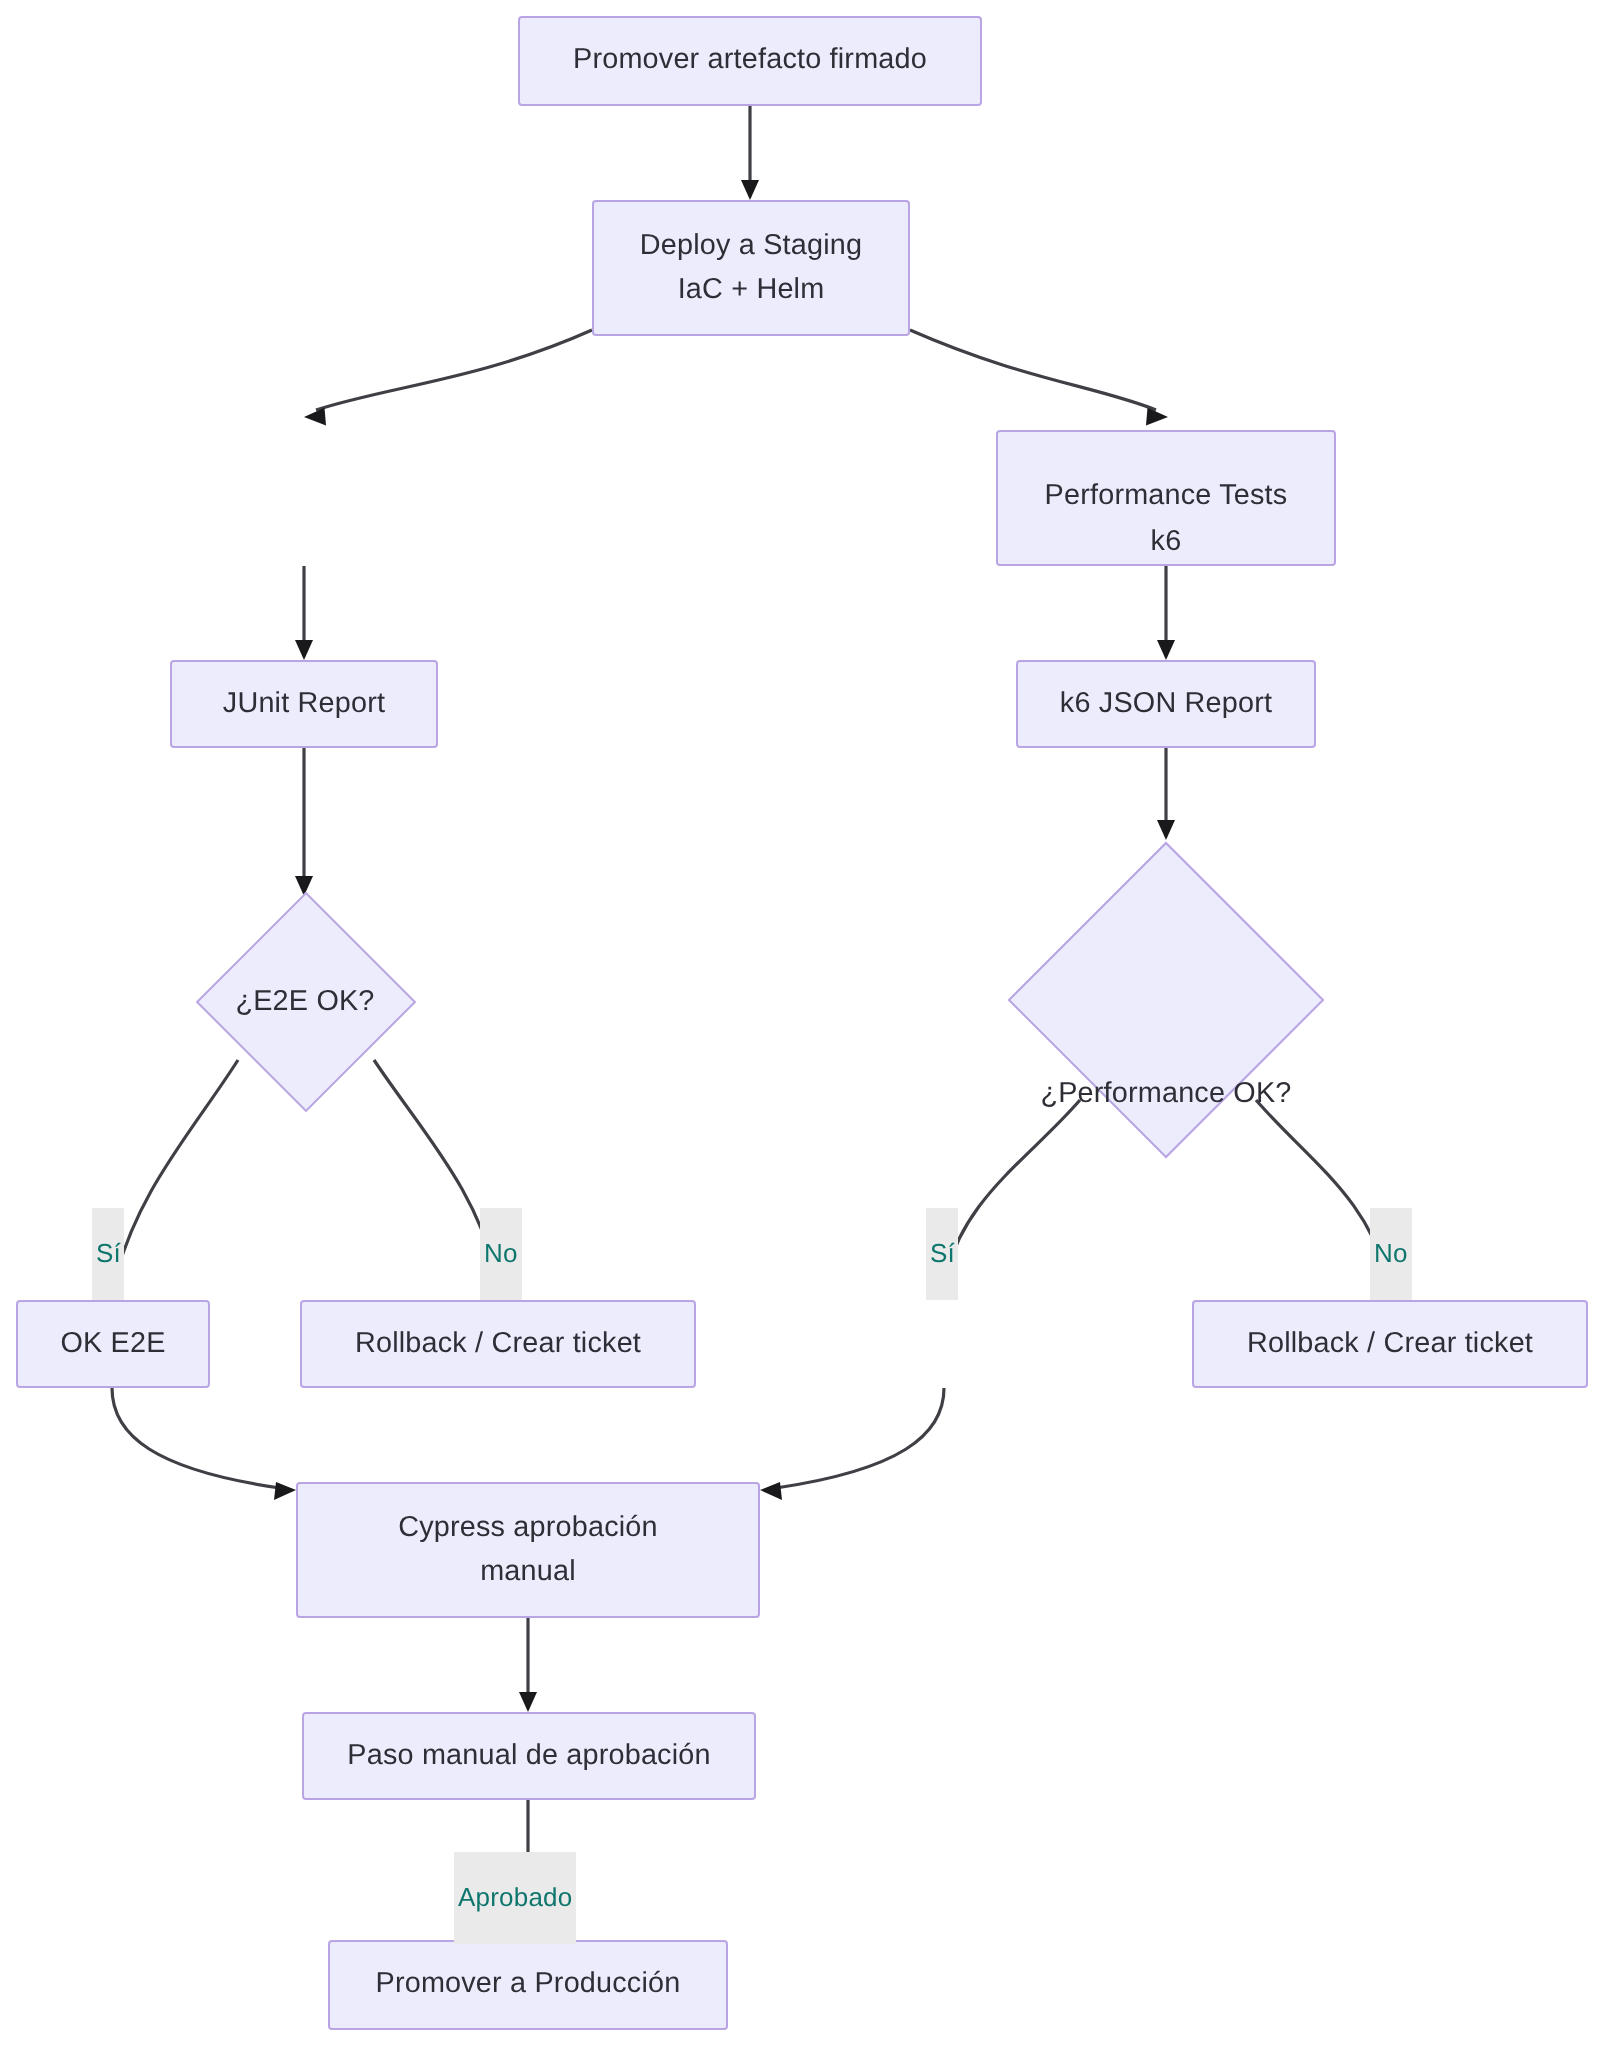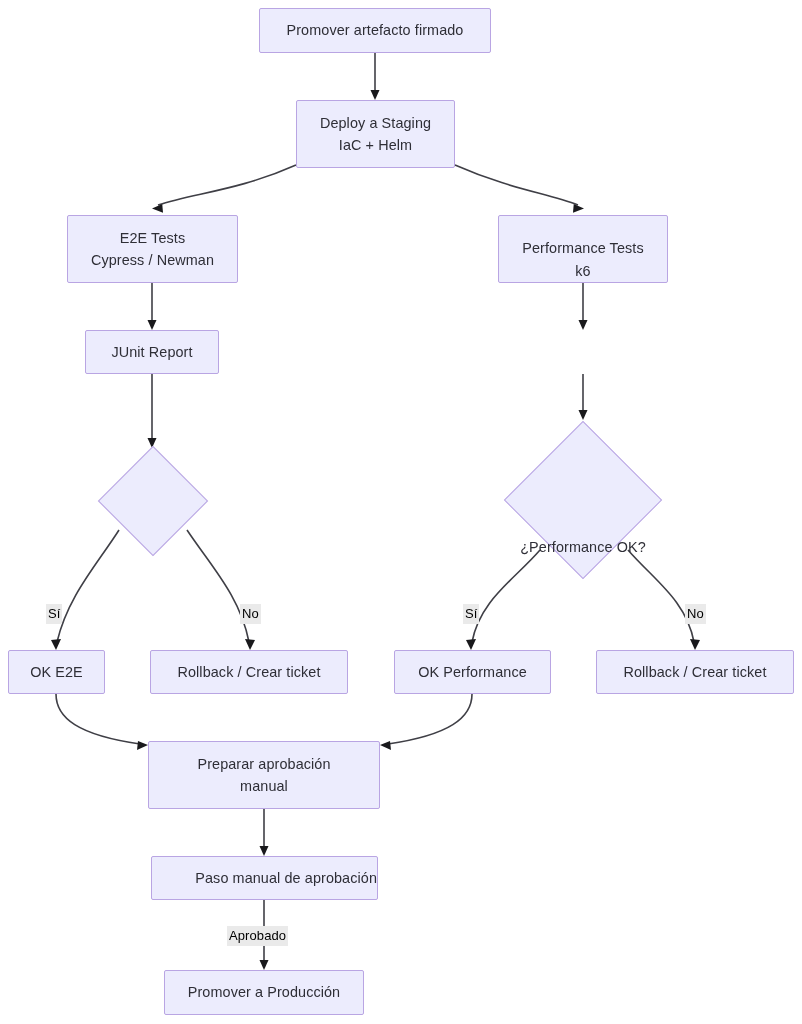--- a/index.html
+++ b/index.html
@@ -51,24 +51,24 @@
     justify-content: center;
     color: #2e2e36;
     font-size: 14.4px;
     text-align: center;
     white-space: nowrap;
     letter-spacing: 0.1px;
   }
   .edge-label {
     position: absolute;
     background: #eaeaea;
-    color: #000000;
+    color: #0f766e;
     font-size: 13px;
     line-height: 1.35;
-    padding: 1px 2px;
+    padding: 14px 2px;
     white-space: nowrap;
     letter-spacing: 0.1px;
   }
   svg.edges {
     position: absolute;
     top: 0; left: 0;
     width: 802px;
     height: 1024px;
     overflow: visible;
   }
@@ -130,64 +130,63 @@
 
   <div class="node-box" style="left:259px; top:8px; width:232px; height:45px;">
     <span>Promover artefacto firmado</span>
   </div>
 
   <div class="node-box" style="left:296px; top:100px; width:159px; height:68px;">
     <span>Deploy a Staging</span>
     <span class="line2">IaC + Helm</span>
   </div>
 
-  <div class="node-box" style="left:67px; top:215px; width:171px; height:68px;">
-    <span>E2E Tests</span>
-    <span class="line2">Cypress / Newman</span>
-  </div>
 
   <div class="node-box" style="left:498px; top:215px; width:170px; height:68px;justify-content:flex-end;">
     <span>Performance Tests</span>
     <span class="line2">k6</span>
   </div>
 
   <div class="node-box" style="left:85px; top:330px; width:134px; height:44px;">
     <span>JUnit Report</span>
   </div>
 
+  <div class="node-box" style="left:508px; top:330px; width:150px; height:44px;">
+    <span>k6 JSON Report</span>
+  </div>
 
   <div class="node-diamond" style="left:113.5px; top:462px; width:78px; height:78px;"></div>
+  <div class="diamond-label" style="left:82px; top:486px; width:141px; height:30px;">
+    <span>¿E2E OK?</span>
+  </div>
 
   <div class="node-diamond" style="left:527px; top:444px; width:112px; height:112px;"></div>
   <div class="diamond-label" style="left:493px; top:485px; width:180px; height:30px;margin-top:47px;">
     <span>¿Performance OK?</span>
   </div>
 
   <div class="node-box" style="left:8px; top:650px; width:97px; height:44px;">
     <span>OK E2E</span>
   </div>
 
   <div class="node-box" style="left:150px; top:650px; width:198px; height:44px;">
     <span>Rollback / Crear ticket</span>
   </div>
 
-  <div class="node-box" style="left:394px; top:650px; width:157px; height:44px;">
-    <span>OK Performance</span>
-  </div>
 
   <div class="node-box" style="left:596px; top:650px; width:198px; height:44px;">
     <span>Rollback / Crear ticket</span>
   </div>
 
   <div class="node-box" style="left:148px; top:741px; width:232px; height:68px;">
-    <span>Preparar aprobación</span>
+    <span>Cypress aprobación</span>
     <span class="line2">manual</span>
   </div>
 
-  <div class="node-box" style="left:151px; top:856px; width:227px; height:44px;align-items:flex-end;">
+  <div class="node-box" style="left:151px; top:856px; width:227px; height:44px;">
     <span>Paso manual de aprobación</span>
   </div>
 
   <div class="node-box" style="left:164px; top:970px; width:200px; height:45px;">
     <span>Promover a Producción</span>
   </div>
 
   <div class="edge-label" style="left:46px; top:604px;">
     <span>Sí</span>
   </div>

